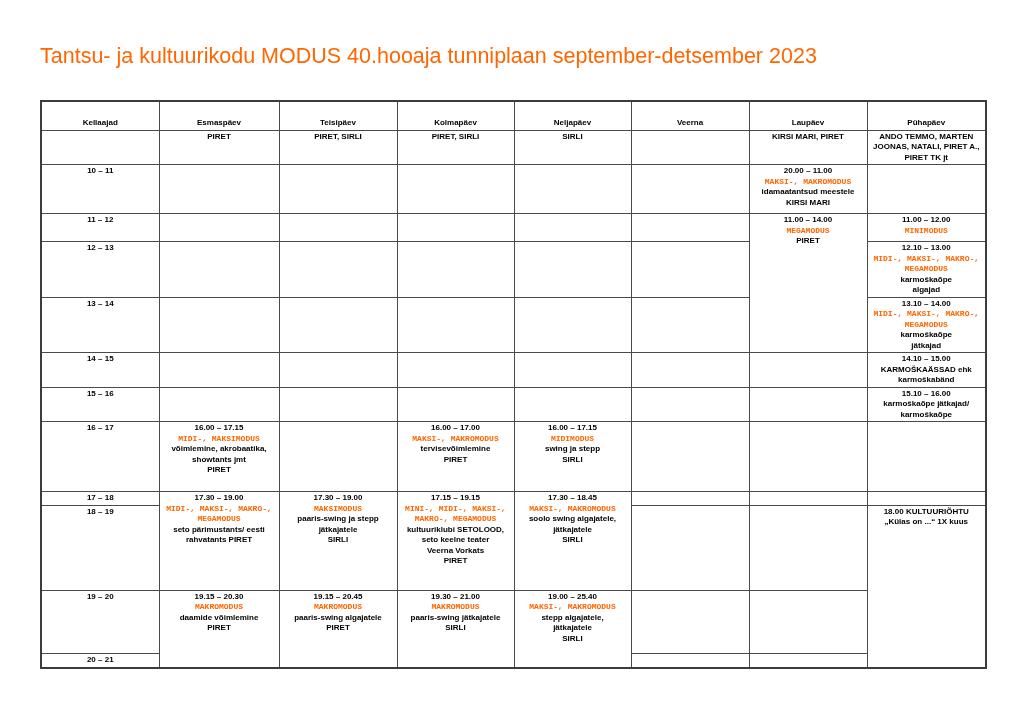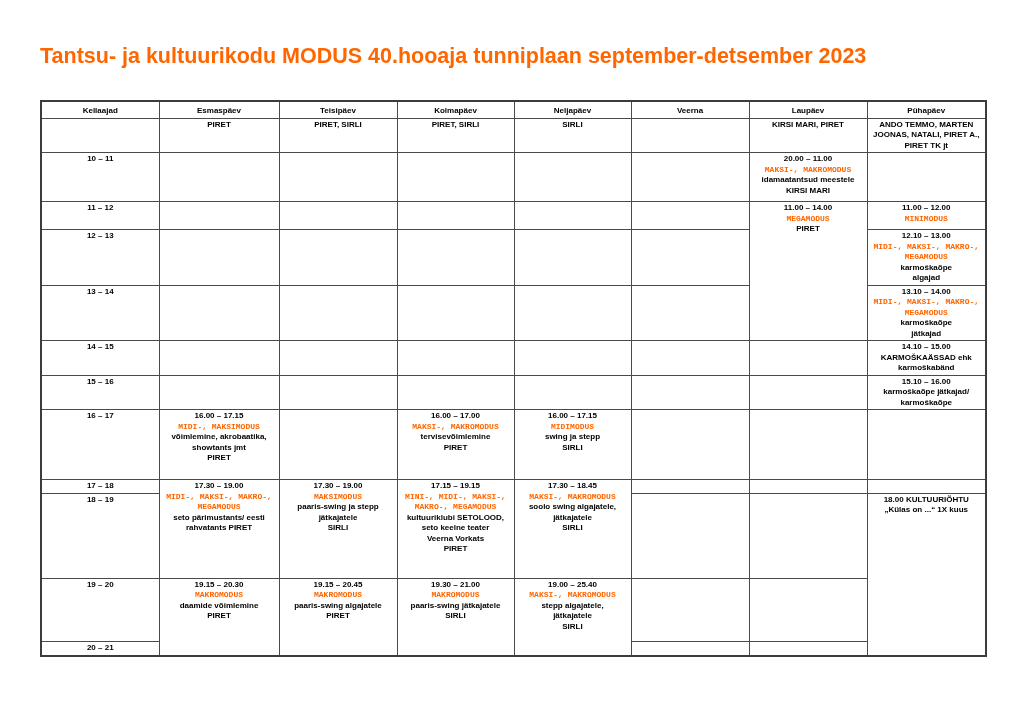--- a/index.html
+++ b/index.html
@@ -1,23 +1,23 @@
 <!DOCTYPE html>
 <html><head>
 <meta charset="utf-8">
 <style>
   html,body{margin:0;padding:0;background:#ffffff;width:1024px;height:724px;overflow:hidden;
     font-family:"Liberation Sans", sans-serif;}
-  .page-title{position:absolute;left:40px;top:44px;font-size:21.5px;font-weight:bold;
+  .page-title{position:absolute;left:40px;top:44px;font-size:21.5px;font-weight:normal;
     color:#FF6600;white-space:nowrap;letter-spacing:0px;}
   table.tt{position:absolute;left:40px;top:100px;width:945px;border-collapse:collapse;
     table-layout:fixed;border:2px solid #3c3c3c;}
   .tt th,.tt td{border:1px solid #4a4a4a;vertical-align:top;text-align:center;
     font-size:8px;font-weight:bold;line-height:10.5px;color:#000;padding:1px 2px;overflow:hidden;}
-  .tt th{padding-top:4px;margin-top:44px;}
+  .tt th{padding-top:16px;margin-top:44px;}
   .t{color:#000;}
   .m{color:#FF6600;font-family:Liberation Mono, monospace;}
   .d{color:#000;text-align:center;}
 </style>
 </head>
 <body>
 
 <div class="page-title">Tantsu- ja kultuurikodu MODUS 40.hooaja tunniplaan september-detsember 2023</div>
 
 <table class="tt">

